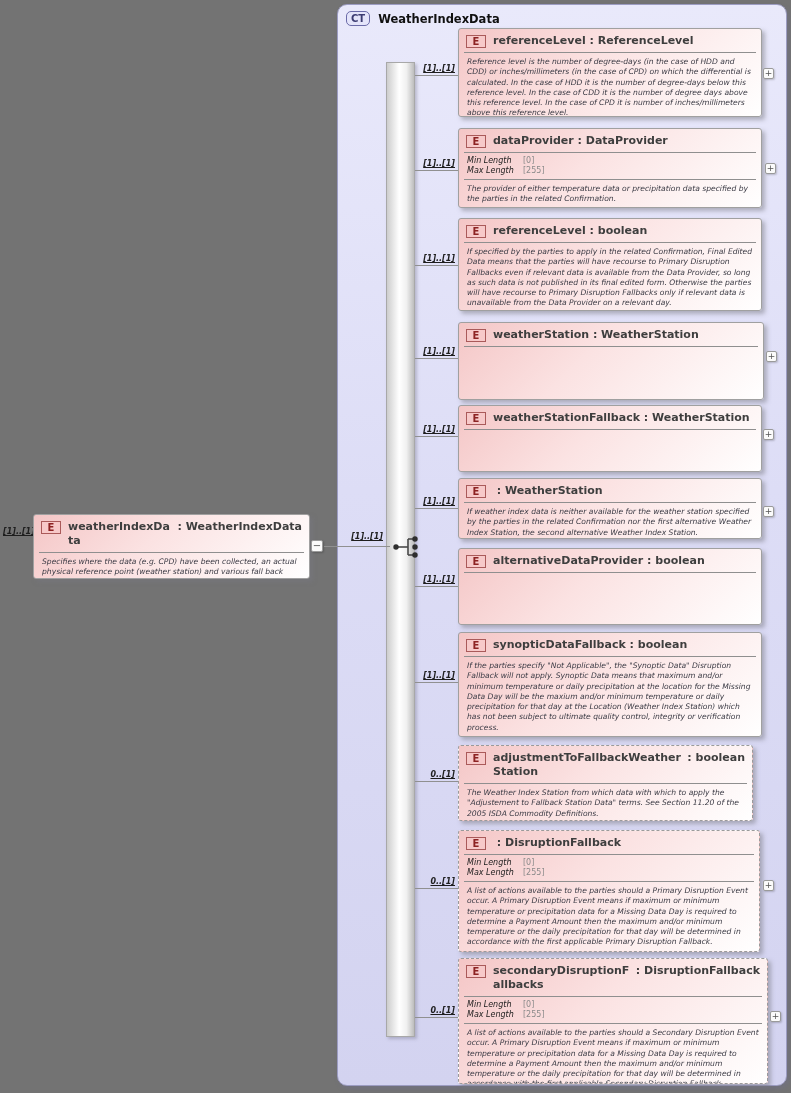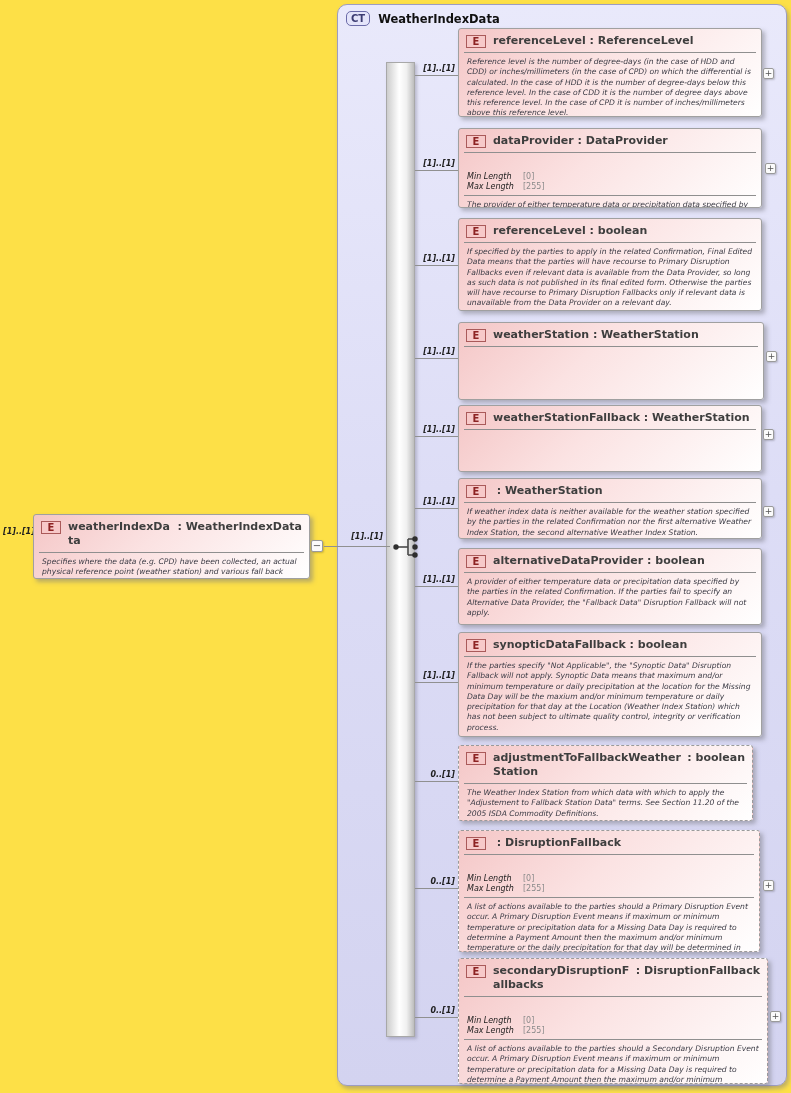--- a/index.html
+++ b/index.html
@@ -1,19 +1,19 @@
 <!DOCTYPE html>
 <html><head>
 <meta charset="utf-8">
 <style>
   * { margin:0; padding:0; box-sizing:border-box; }
   html,body { background:#ffffff; }
   #stage {
     position:relative; width:791px; height:1093px; overflow:hidden;
-    font-family:"DejaVu Sans","Liberation Sans",sans-serif; background:#fde047;
+    font-family:"DejaVu Sans","Liberation Sans",sans-serif; background:#737373;
   }
   
   .ct-box {
     position:absolute; left:337px; top:4px; width:450px; height:1082px;
     background:linear-gradient(180deg,#e9e9fb 0%,#ddddf6 45%,#d3d3f0 100%);
     border:1px solid #9c9cc2; border-radius:10px;
     box-shadow:2px 3px 4px rgba(110,110,140,.45);
   }
   .ct-header { position:absolute; left:8px; top:6px; display:flex; align-items:center; gap:8px; }
   .ct-badge {
@@ -43,29 +43,29 @@
   .e-badge {
     flex:none; width:20px; height:13px; margin-top:1px;
     background:#f7c9c9; border:1px solid #aa5a5a; color:#8d2323;
     font-size:10px; font-weight:bold; text-align:center; line-height:12px;
   }
   .el-title { font-size:11px; font-weight:bold; color:#3e3e3e; display:flex; align-items:flex-start; line-height:14px; }
   .el-name { word-break:break-all; }
   .el-sep, .el-type { white-space:pre; }
   .el-rule { height:1px; background:#8f8f8f; margin:1px 5px 0 5px; }
   .el-desc { font-style:italic; font-size:7.6px; line-height:10.3px; color:#3a3a44; padding:4px 7px 5px 8px; }
-  .el-facets { padding:3px 8px 2px 8px;margin-top:16px; }
+  .el-facets { padding:3px 8px 2px 8px; }
   .facet-row { display:flex; font-size:8px; line-height:10px; }
   .f-label { font-style:italic; width:56px; color:#1c1c1c; flex:none; }
   .f-value { color:#8a8a8a; }
   
   .hline { position:absolute; height:1px; background:#909090; }
   .card-label {
     position:absolute; font-size:8px; font-weight:bold; font-style:italic;
-    color:#1e1e1e; line-height:10px; white-space:nowrap;
+    color:#1e1e1e; line-height:10px; white-space:nowrap;text-decoration:underline;
   }
   .toggle {
     position:absolute; width:12px; height:12px;
     border:1px solid #9a9a9a; background:#fbfbfb; color:#555;
     font-size:10px; line-height:10px; text-align:center; border-radius:2px;
     box-shadow:1px 1px 2px rgba(0,0,0,.2); cursor:pointer;
   }
   .expander { width:11px; height:11px; font-size:9px; line-height:9px; }
 </style>
 </head>
@@ -215,21 +215,20 @@
       <div class="el-box" style="left: 458px; top: 548px; width: 304px; height: 77px;">
         <div class="el-head">
           <span class="e-badge">E</span>
           <div class="el-title">
             <span class="el-name">alternativeDataProvider</span>
             <span class="el-sep"> : </span>
             <span class="el-type">boolean</span>
           </div>
         </div>
         <div class="el-rule"></div>
-        <div class="el-desc">A provider of either temperature data or precipitation data specified by the parties in the related Confirmation. If the parties fail to specify an Alternative Data Provider, the "Fallback Data" Disruption Fallback will not apply.</div>
       </div>
       <div class="hline" style="left: 415px; top: 682px; width: 43px;"></div>
       <div class="card-label" style="right: 336px; top: 671px;">[1]..[1]</div>
       <div class="el-box" style="left: 458px; top: 632px; width: 304px; height: 105px;">
         <div class="el-head">
           <span class="e-badge">E</span>
           <div class="el-title">
             <span class="el-name">synopticDataFallback</span>
             <span class="el-sep"> : </span>
             <span class="el-type">boolean</span>

